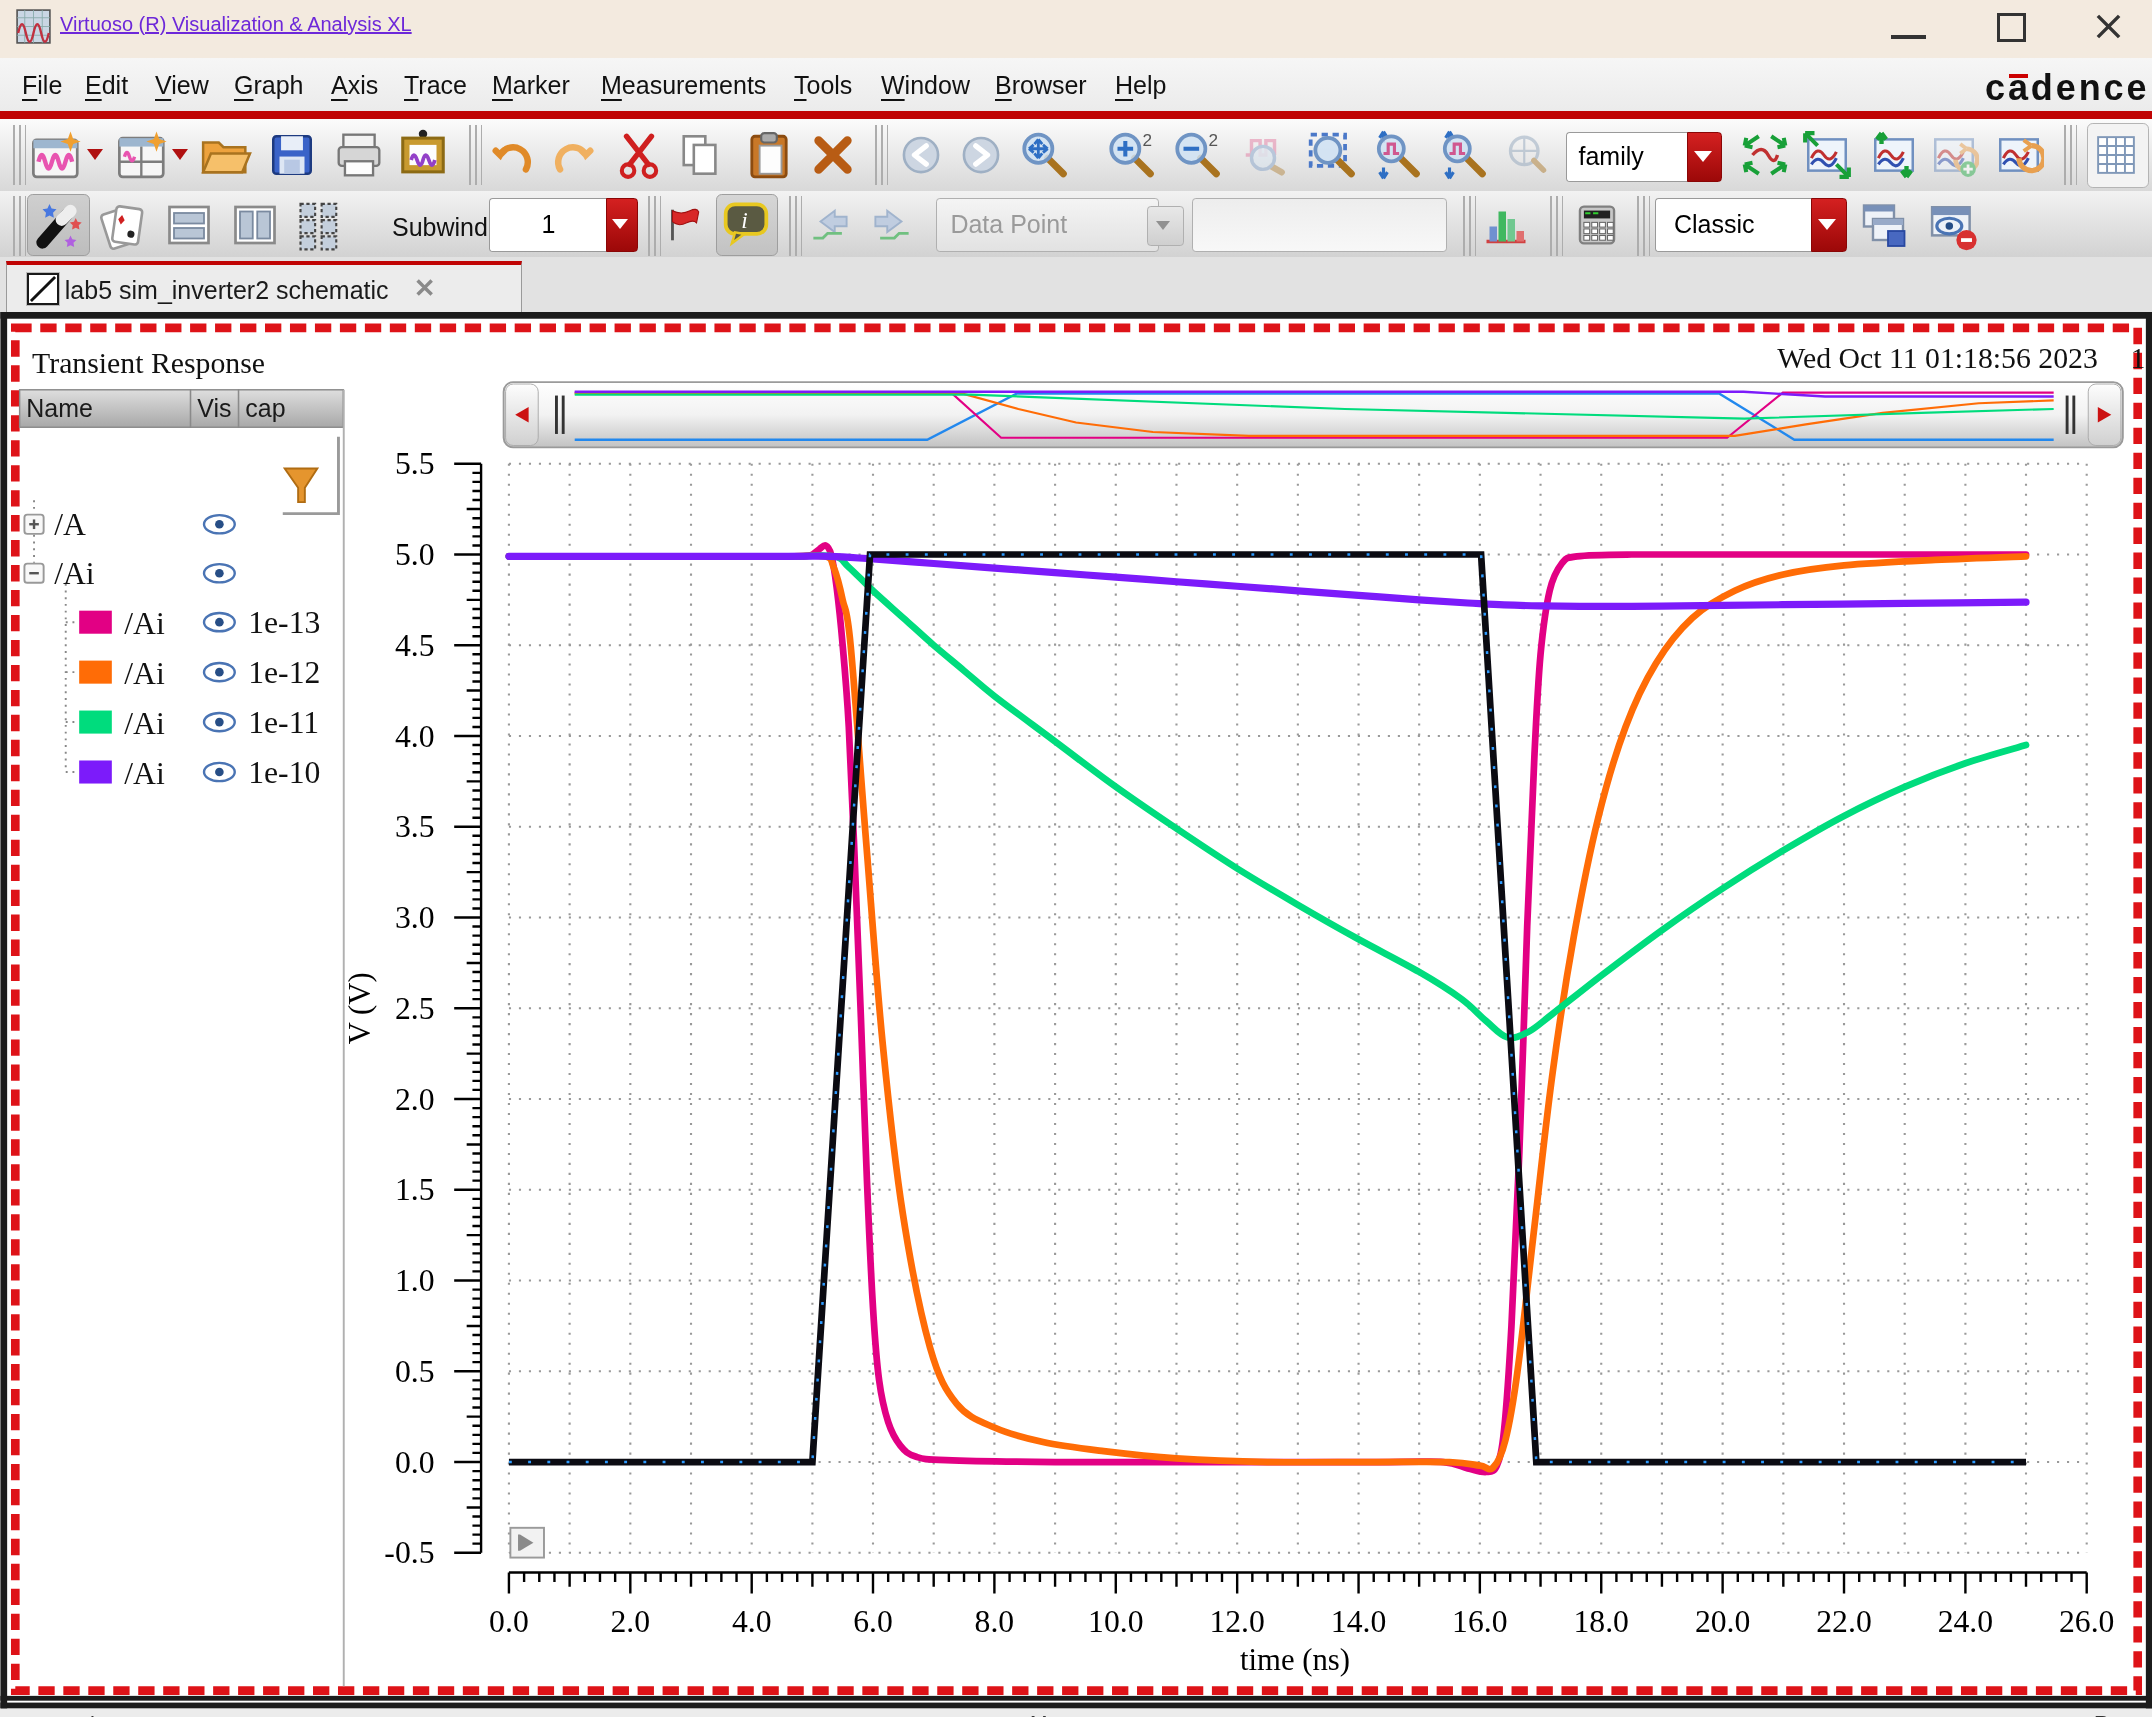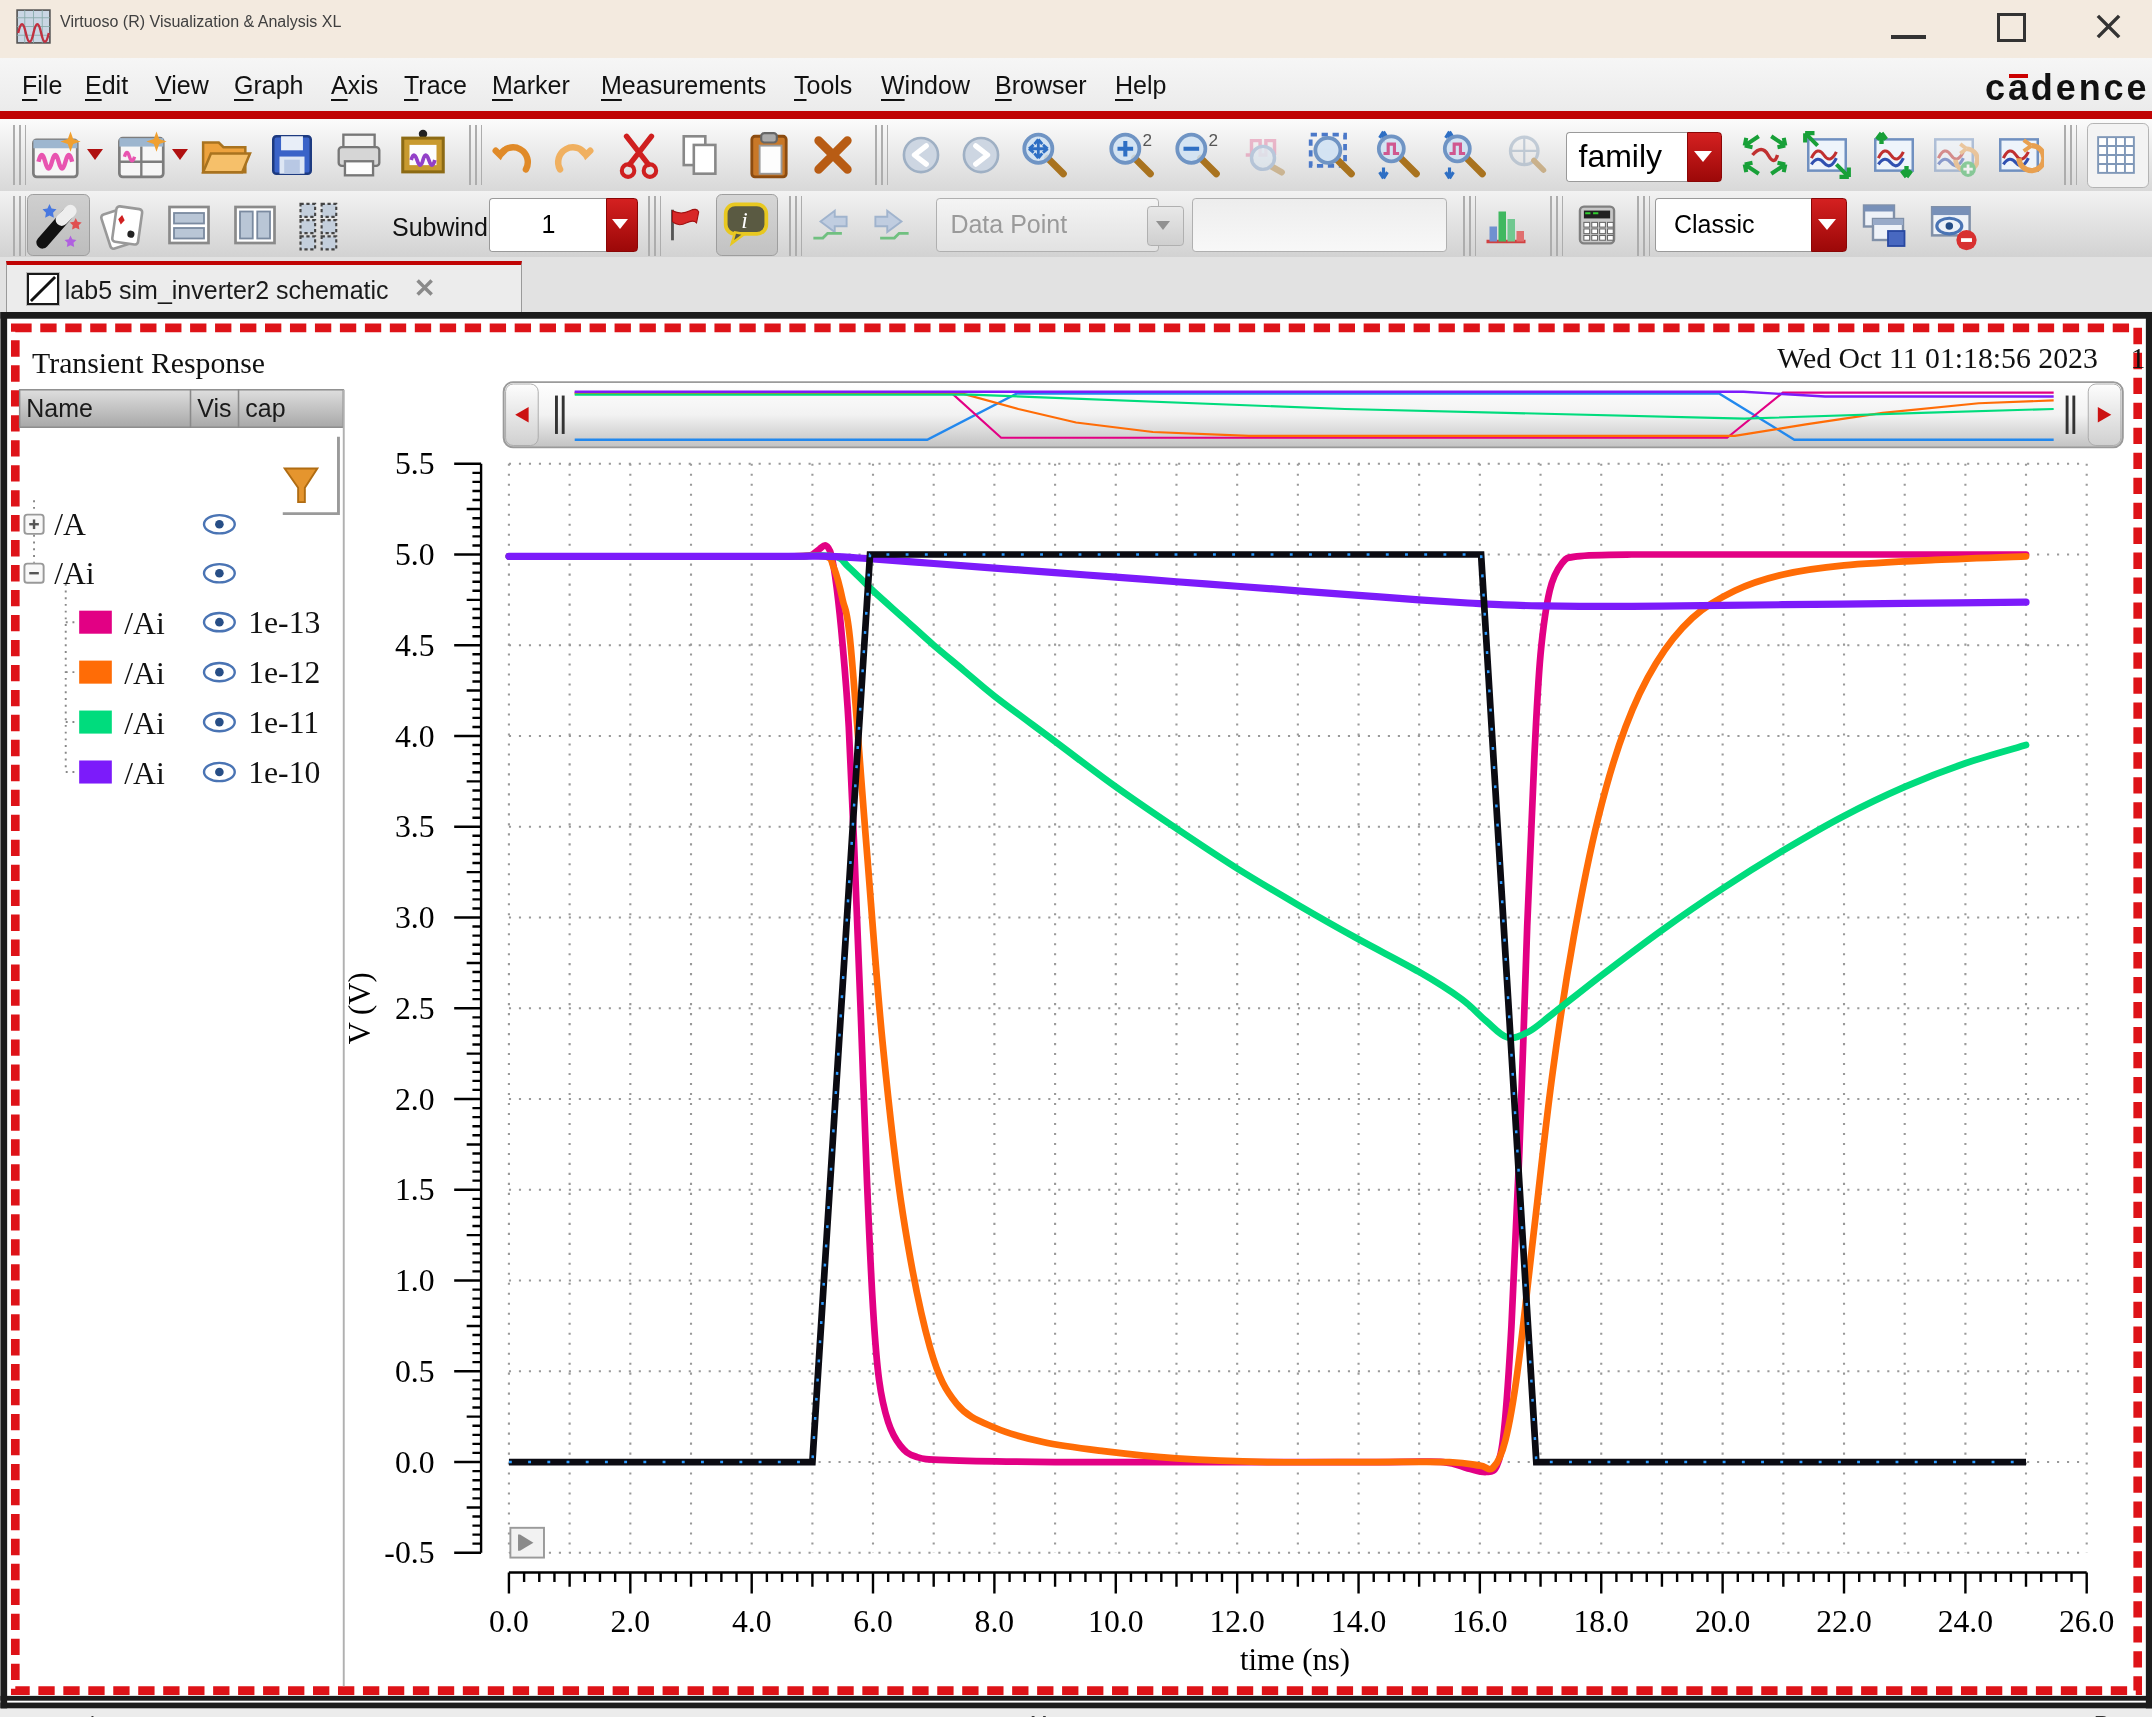--- a/index.html
+++ b/index.html
@@ -1,17 +1,17 @@
 <!DOCTYPE html>
 <html><head><meta charset="utf-8"><style>
 html,body{margin:0;padding:0;width:2153px;height:1718px;overflow:hidden;background:#fff;
  font-family:'Liberation Sans',sans-serif;}
 .r{position:absolute;}
 #titlebar{position:absolute;left:0;top:0;width:2153px;height:58px;background:#f3eadf;}
-#titlebar .t{position:absolute;left:60px;top:12.5px;font-size:16px;color:#404040;}
+#titlebar .t{position:absolute;left:60px;top:12.5px;font-size:20px;color:#6d28d9;text-decoration:underline;}
 #menubar{position:absolute;left:0;top:58px;width:2153px;height:54px;background:linear-gradient(#f6f6f6,#ebebeb);}
 .mi{position:absolute;top:13.4px;font-size:25px;color:#111;}
 .u{text-decoration:underline;text-underline-offset:4.8px;}
 #redline{position:absolute;left:0;top:111px;width:2153px;height:7.7px;background:#c00404;}
 #tb1{position:absolute;left:0;top:119px;width:2153px;height:72px;background:linear-gradient(#fbfbfb,#d8d8d8);border-bottom:1px solid #c6c6c6;}
 #tb2{position:absolute;left:0;top:191px;width:2153px;height:66px;background:linear-gradient(#f2f2f2,#d2d2d2);}
 .grip{width:13.4px;height:60px;background:repeating-linear-gradient(90deg,#adadad 0 1.9px,transparent 1.9px 5.8px);}
 #tabbar{position:absolute;left:0;top:257px;width:2153px;height:55px;background:#e2e2e2;}
 #tab{position:absolute;left:5.8px;top:3.8px;width:516px;height:51px;background:#ececec;border:1.9px solid #9a9a9a;border-bottom:none;border-top:4.8px solid #c00404;box-sizing:border-box;}
 #tab .txt{position:absolute;left:58px;top:11.5px;font-size:25px;white-space:nowrap;color:#1a1a1a;}
@@ -175,21 +175,21 @@
       <path d="M8 15 L11 15 L11 9 L15 9 L15 15 L18 15" fill="none" stroke="#d05890" stroke-width="2"></path>
     </g>
   </svg>
 <svg class="r" style="left:1505px;top:132px" width="44" height="46" viewBox="0 0 32 32">
     <g opacity="0.45">
       <circle cx="14" cy="13" r="10" fill="none" stroke="#8aa0b8" stroke-width="2.4"></circle>
       <path d="M14 3 L14 23 M4 13 L24 13" stroke="#8aa0b8" stroke-width="1.6"></path>
       <line x1="21" y1="20" x2="28" y2="27" stroke="#a9731f" stroke-width="4" stroke-linecap="round"></line>
     </g>
   </svg>
-<div class="r" style="left:1566px;top:132px;width:121px;height:48px;background:#fff;border:1.9px solid #9a9a9a;border-right:none;border-radius:3.8px 0 0 3.8px;font-size:32px;line-height:46px;padding-left:11.5px;font-family:'Liberation Sans',sans-serif">family</div>
+<div class="r" style="left:1566px;top:132px;width:121px;height:48px;background:#fff;border:1.9px solid #9a9a9a;border-right:none;border-radius:3.8px 0 0 3.8px;font-size:25px;line-height:46px;padding-left:11.5px;font-family:'Liberation Sans',sans-serif">family</div>
 <div class="r" style="left:1687px;top:132px;width:33px;height:48px;background:linear-gradient(#d42020,#9c0808);border:1.9px solid #8a0606;border-radius:0 3.8px 3.8px 0"></div>
 <div class="r" style="left:1694px;top:151px;width:0;height:0;border-left:9.6px solid transparent;border-right:9.6px solid transparent;border-top:11.5px solid #fff"></div>
 <svg class="r" style="left:1740px;top:130px" width="50" height="50" viewBox="0 0 32 32">
     <path d="M3 10 L12 4 M3 10 l1-5 M3 10 l5 1 M20 4 L29 10 M29 10 l-1-5 M29 10 l-5 1 M3 22 L12 28 M3 22 l1 5 M3 22 l5-1 M20 28 L29 22 M29 22 l-1 5 M29 22 l-5-1" stroke="#18a038" stroke-width="2.6" fill="none"></path>
     <path d="M8 16 q6 -7 10 0 t6 0" fill="none" stroke="#c03030" stroke-width="2.2"></path>
   </svg>
 <svg class="r" style="left:1802px;top:130px" width="50" height="50" viewBox="0 0 32 32">
     <rect x="4" y="6" width="24" height="20" fill="#eef4fb" stroke="#7090c0" stroke-width="1.6"></rect>
     <path d="M6 18 q4 -8 8 -2 t8 -2" fill="none" stroke="#c03030" stroke-width="2"></path>
     <path d="M6 22 q4 -6 8 -1 t8 -3" fill="none" stroke="#3050b0" stroke-width="2"></path>

